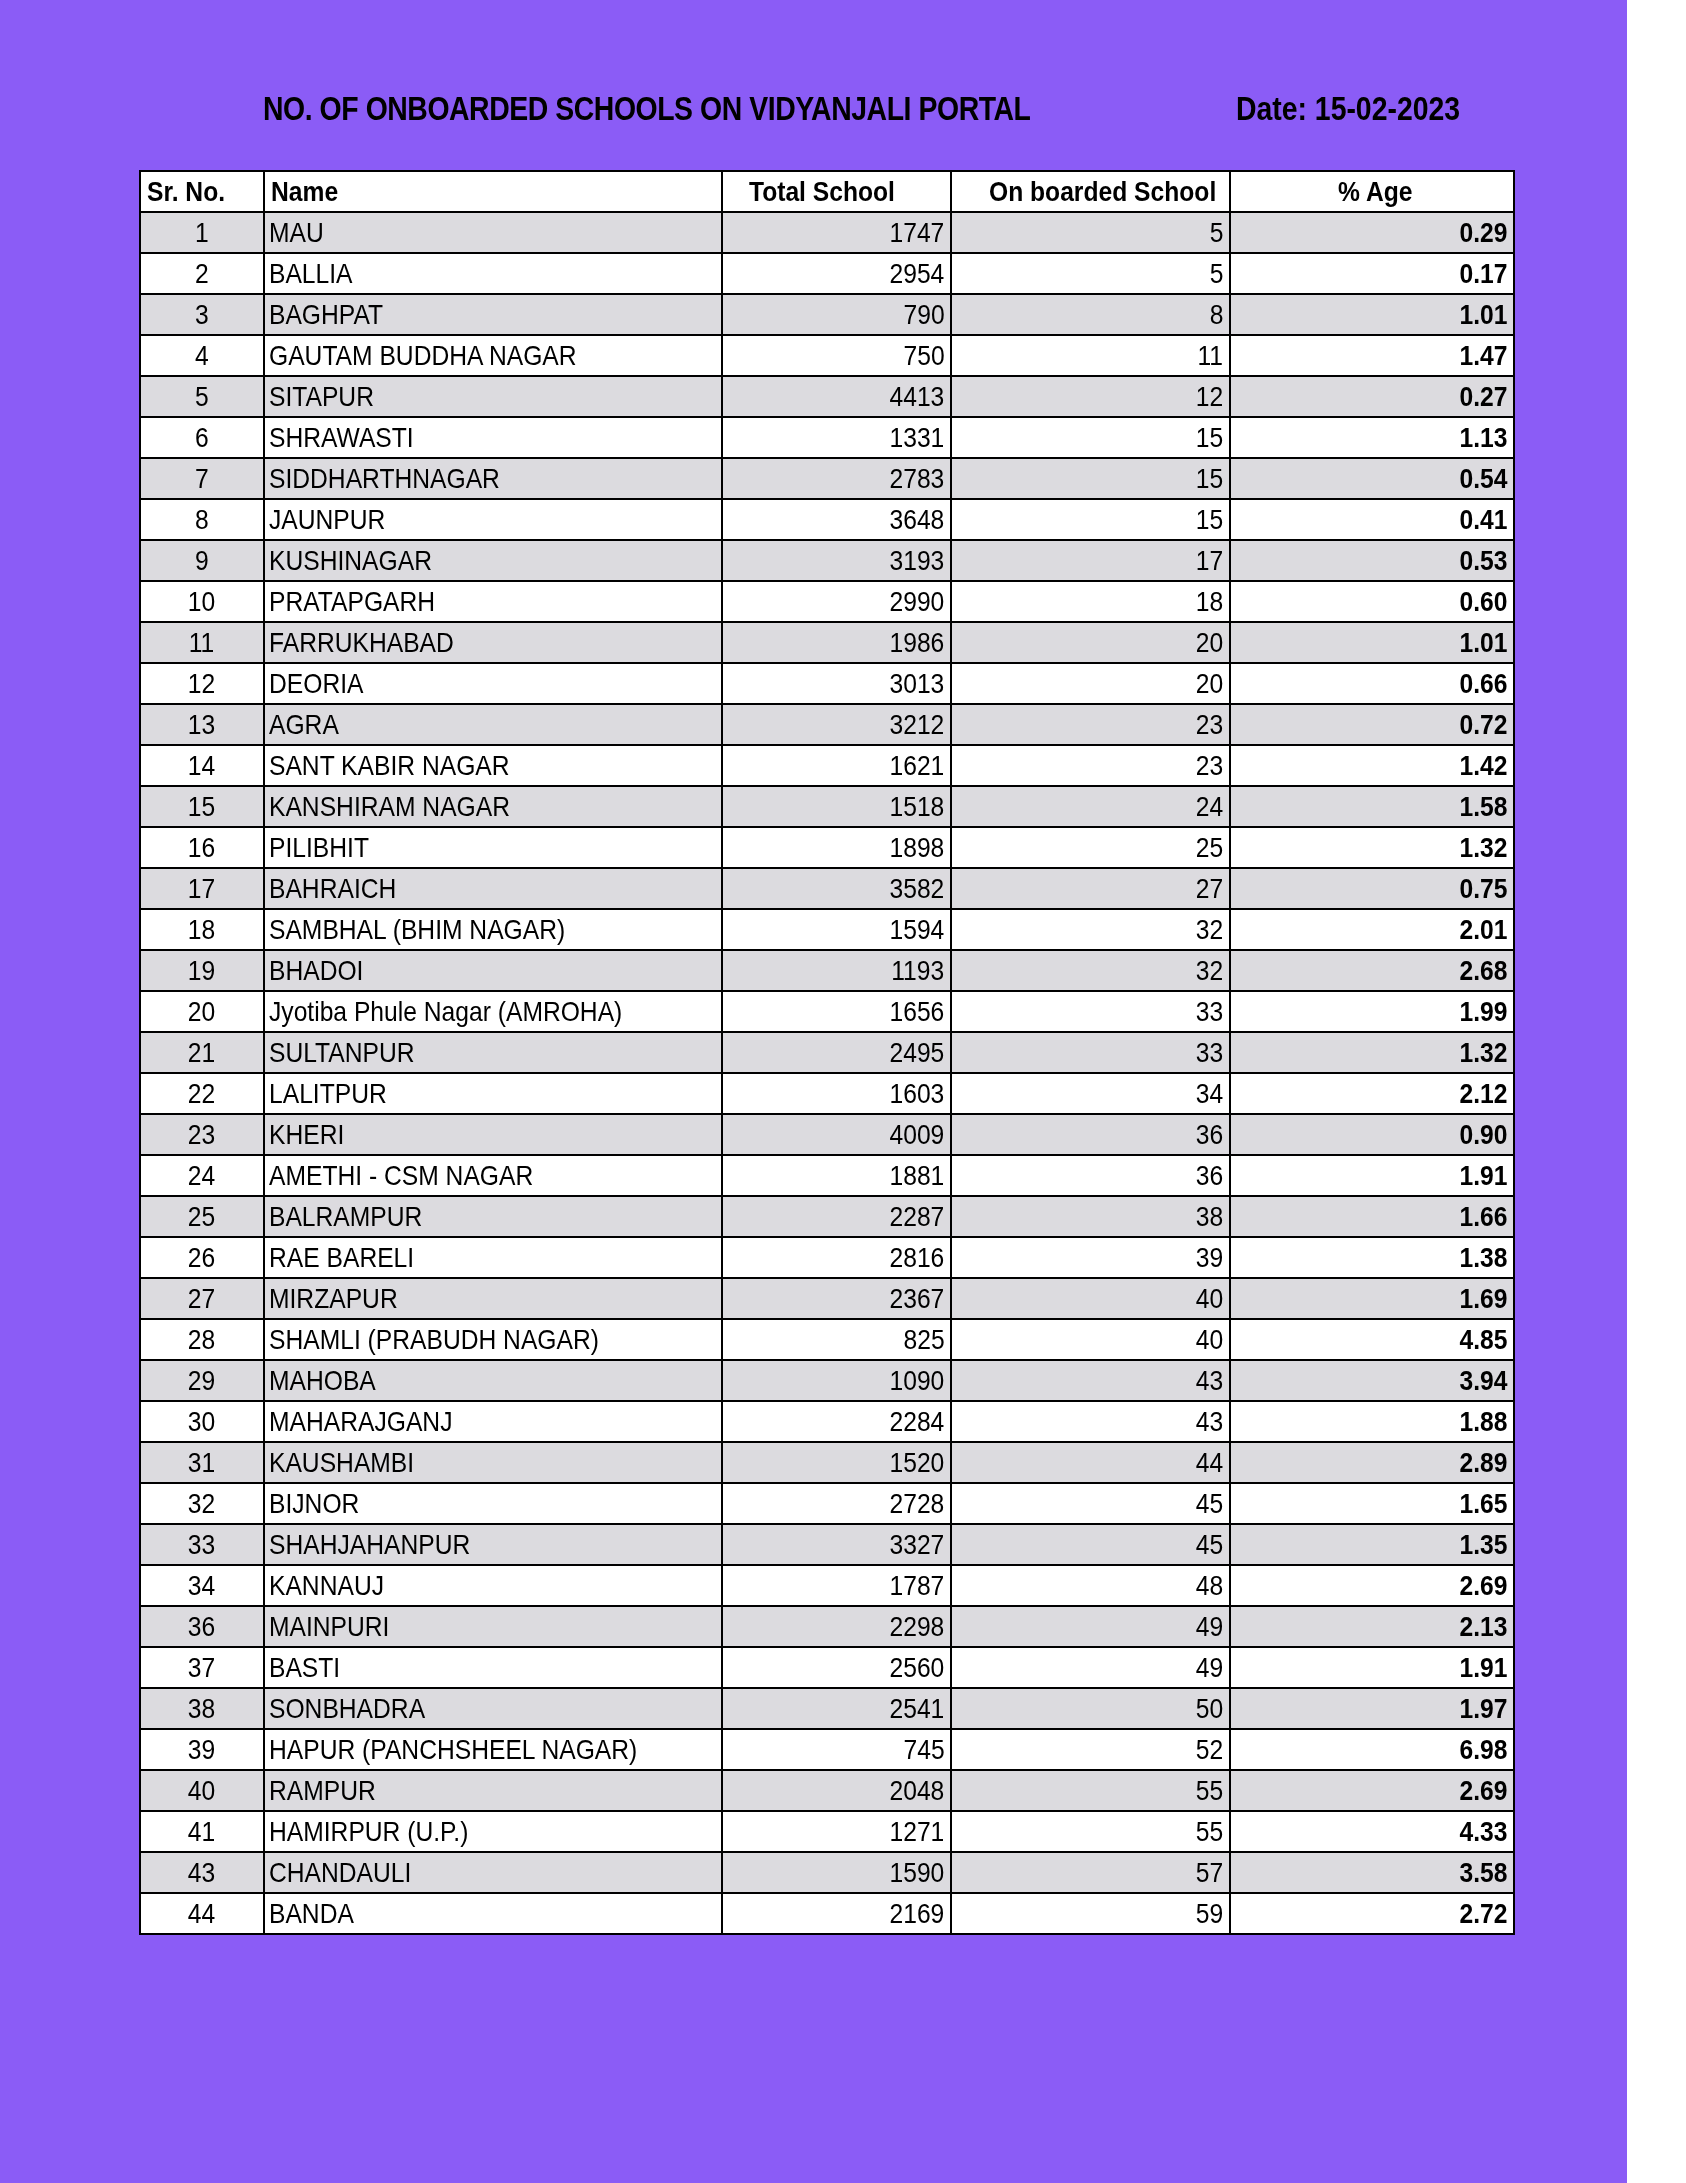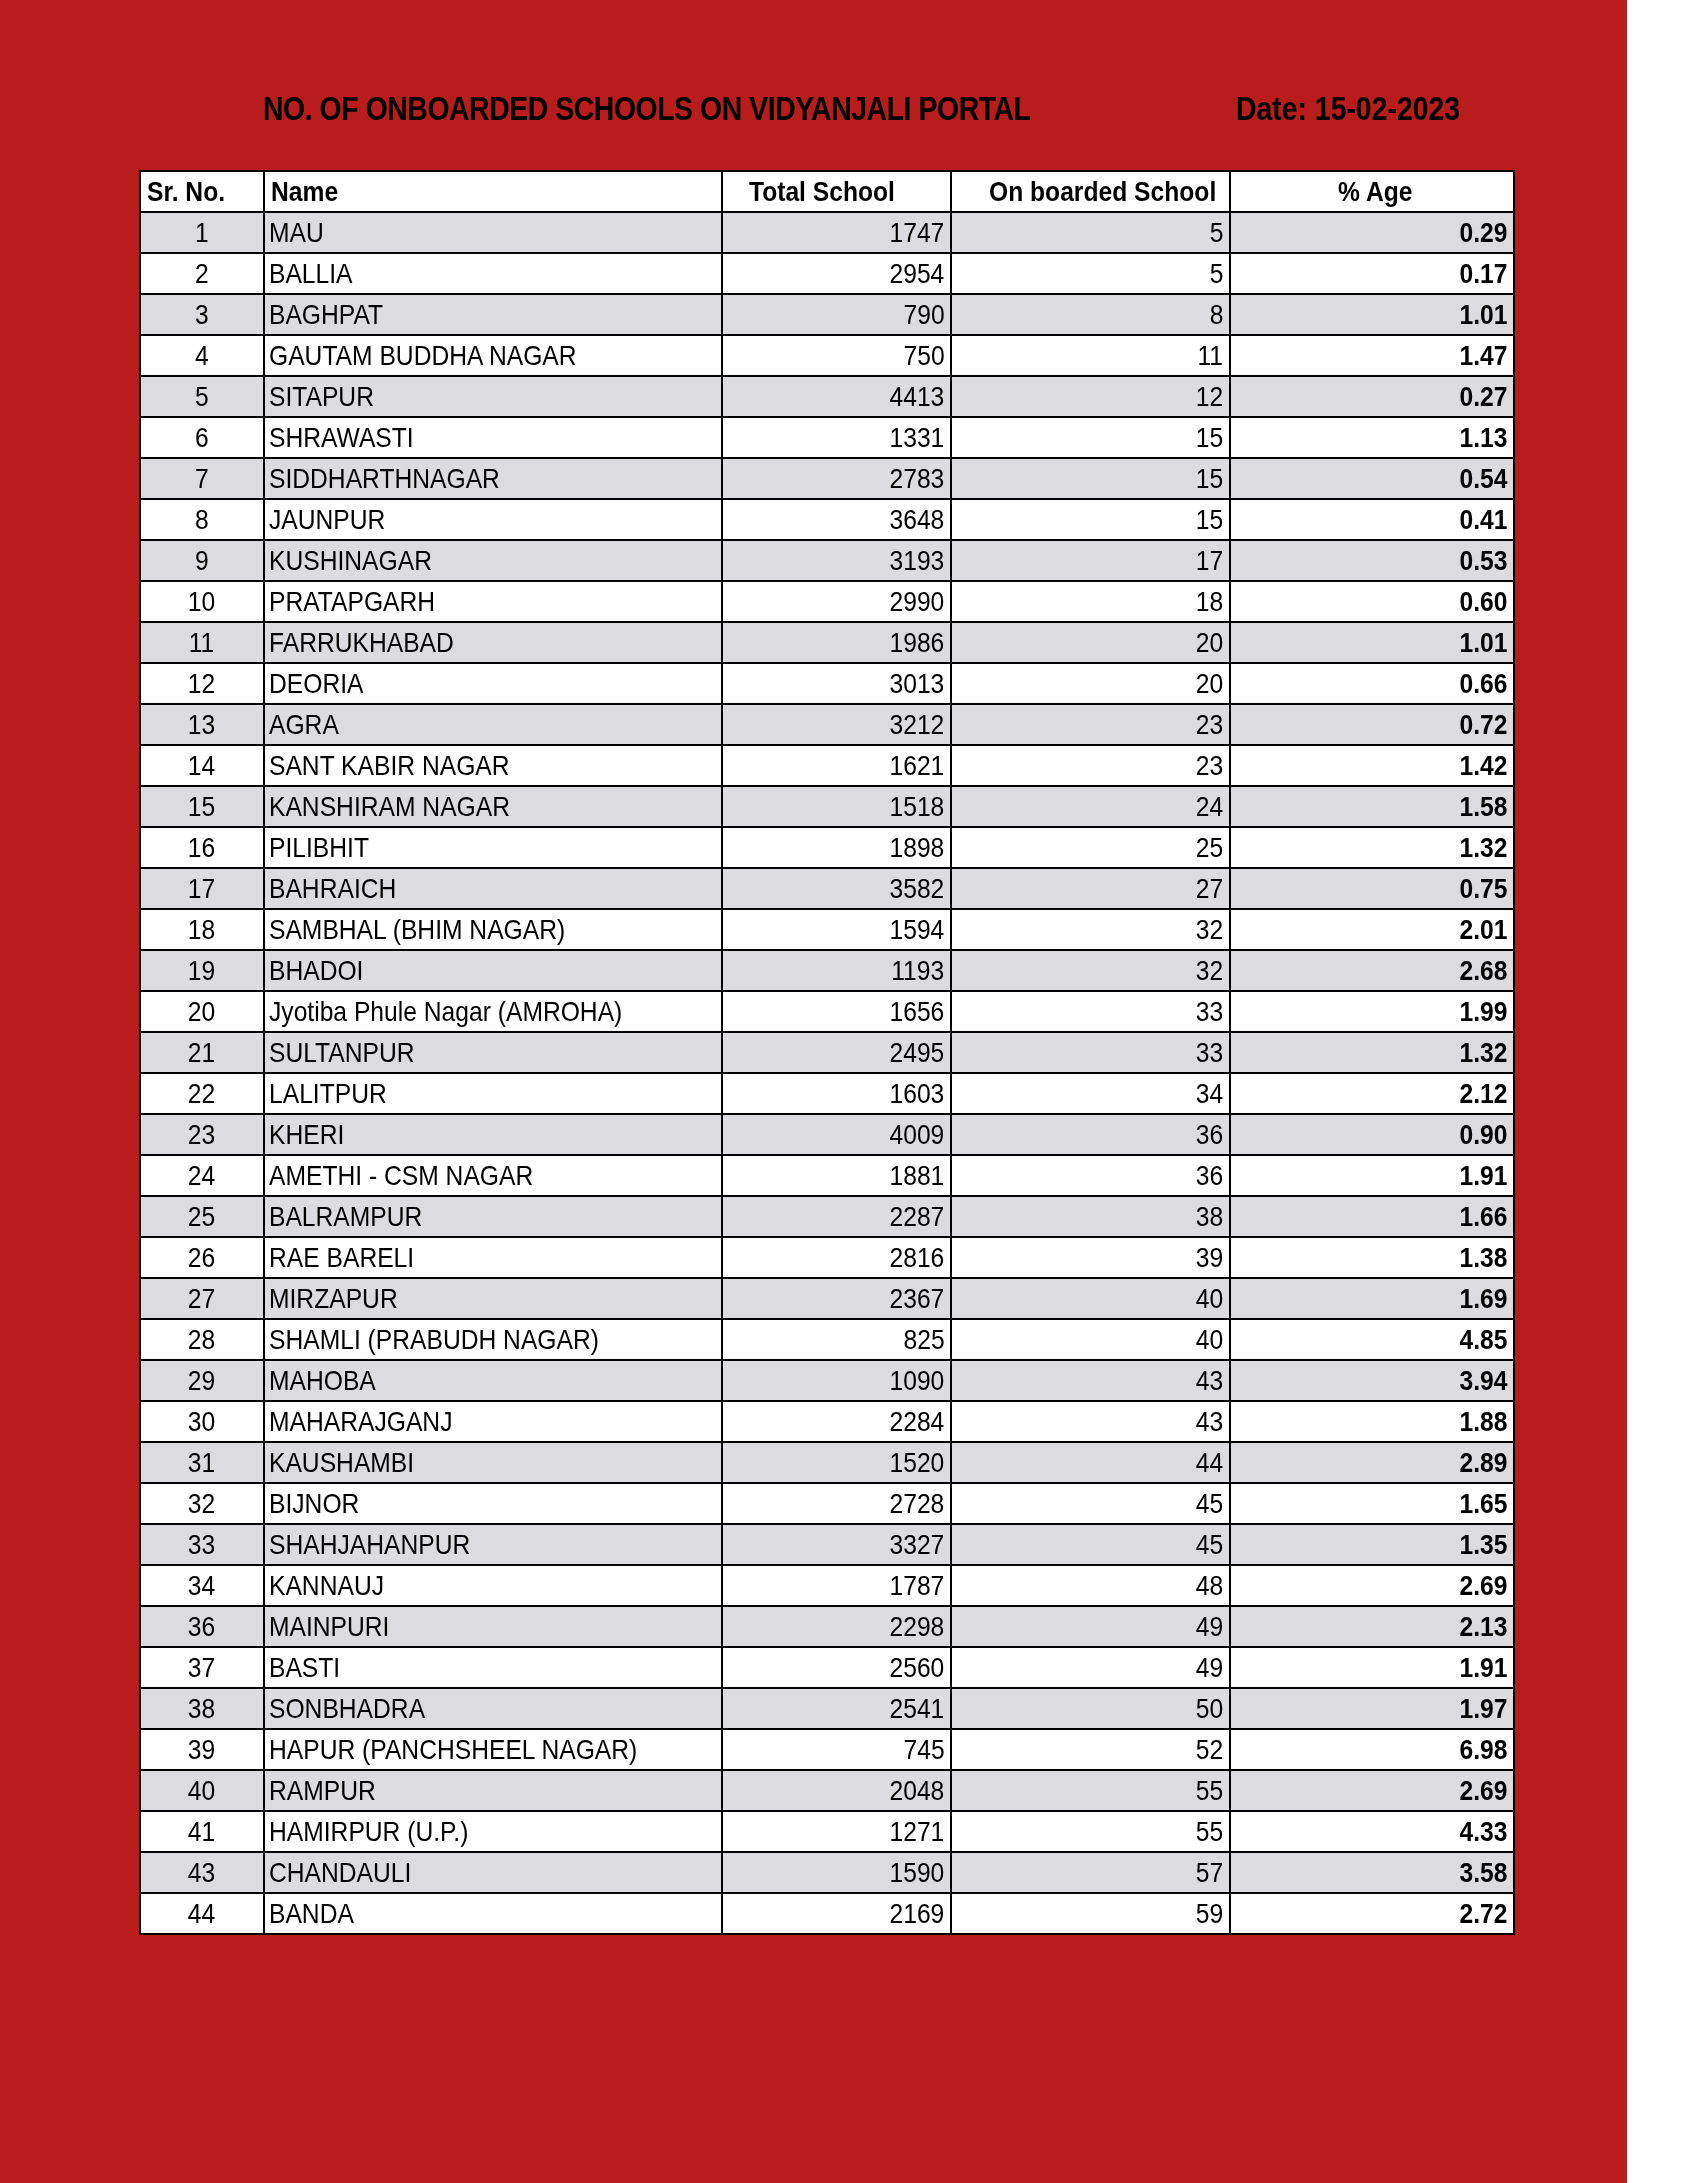--- a/index.html
+++ b/index.html
@@ -1,17 +1,17 @@
 <!DOCTYPE html>
 <html style="font-size:8.7px"><head>
 <meta charset="utf-8">
 <style>
   html, body { margin: 0; padding: 0; background: #ffffff; }
   body { width: 1687px; height: 2183px; position: relative; font-family: "Liberation Sans", "DejaVu Sans", sans-serif; color: #000; }
-  .page { position: absolute; left: 0; top: 0; width: 1627px; height: 2183px; background: #b91c1c; }
+  .page { position: absolute; left: 0; top: 0; width: 1627px; height: 2183px; background: #8b5cf6; }
   .title {
     position: absolute; left: 263px; top: 90px;
     font-size: 33px; font-weight: bold; letter-spacing: -0.5px; white-space: nowrap;
     transform: scaleX(0.86); transform-origin: left center;
   }
   .date {
     position: absolute; left: 1236px; top: 90px;
     font-size: 33px; font-weight: bold; white-space: nowrap;
     transform: scaleX(0.86); transform-origin: left center;
   }

